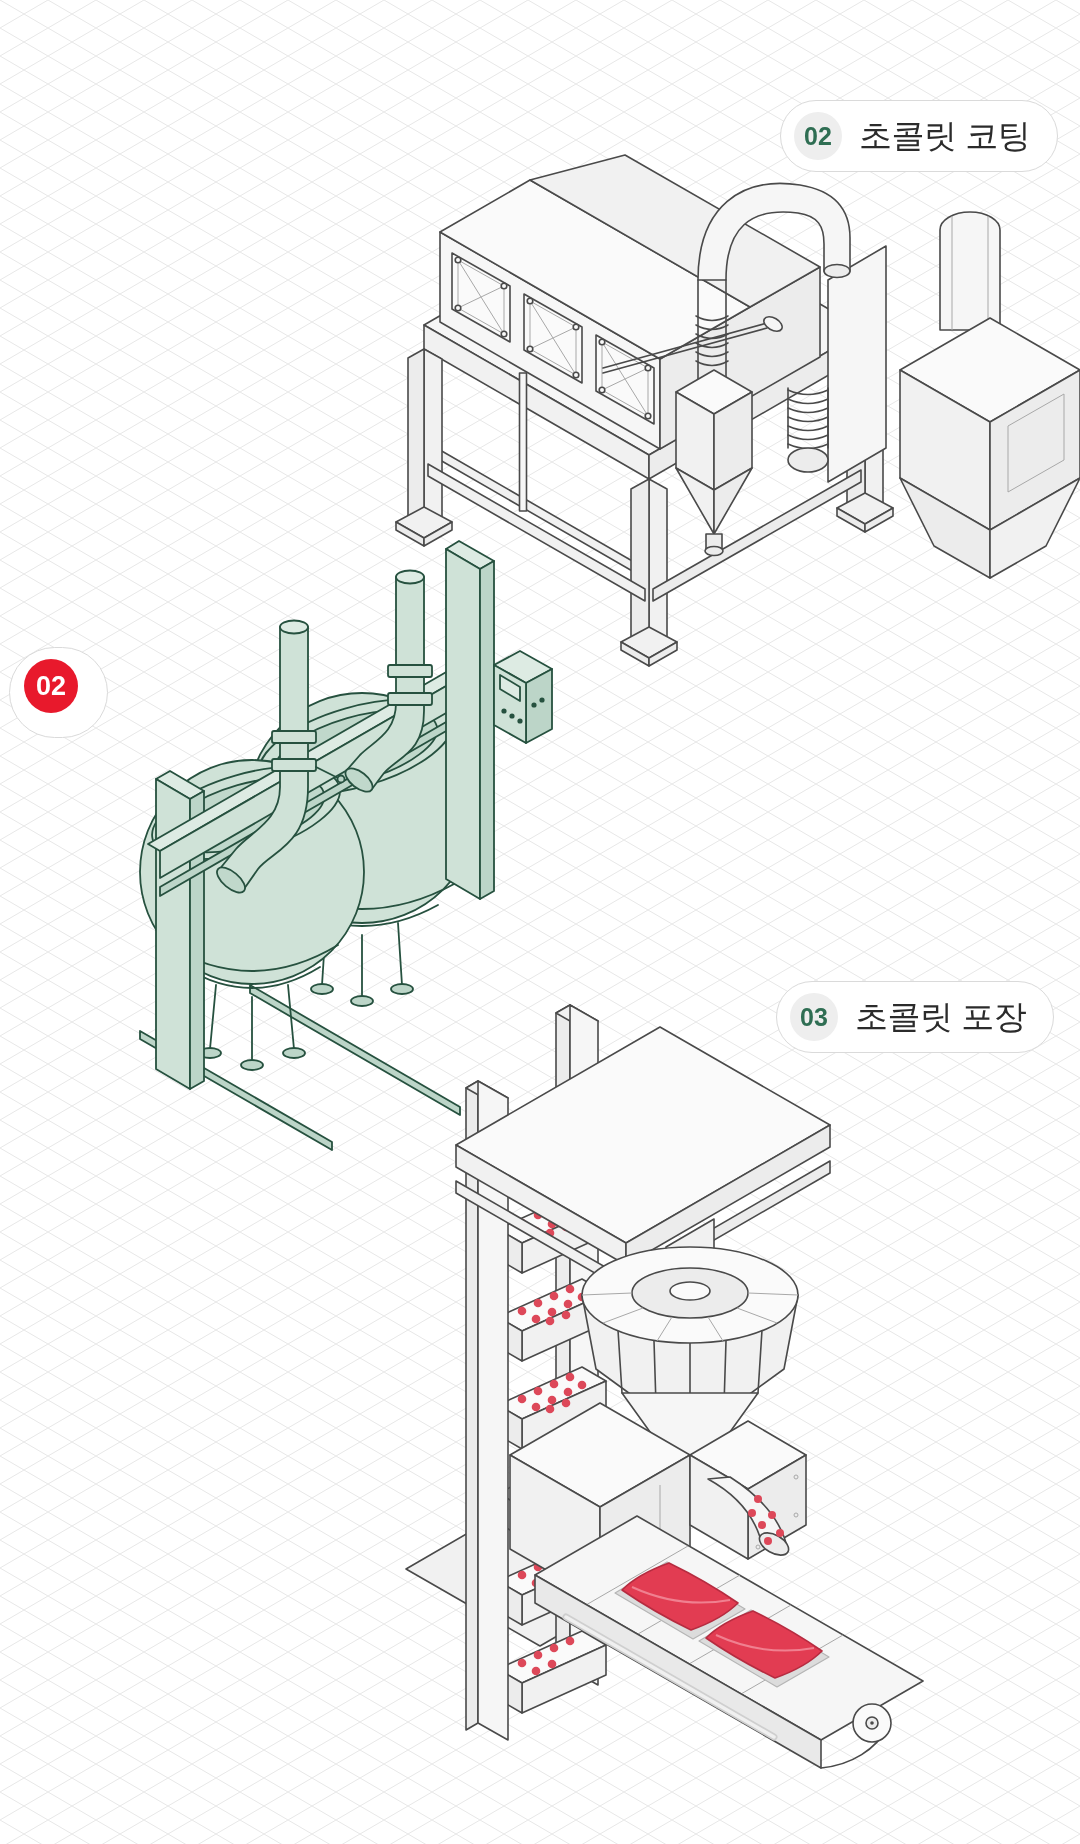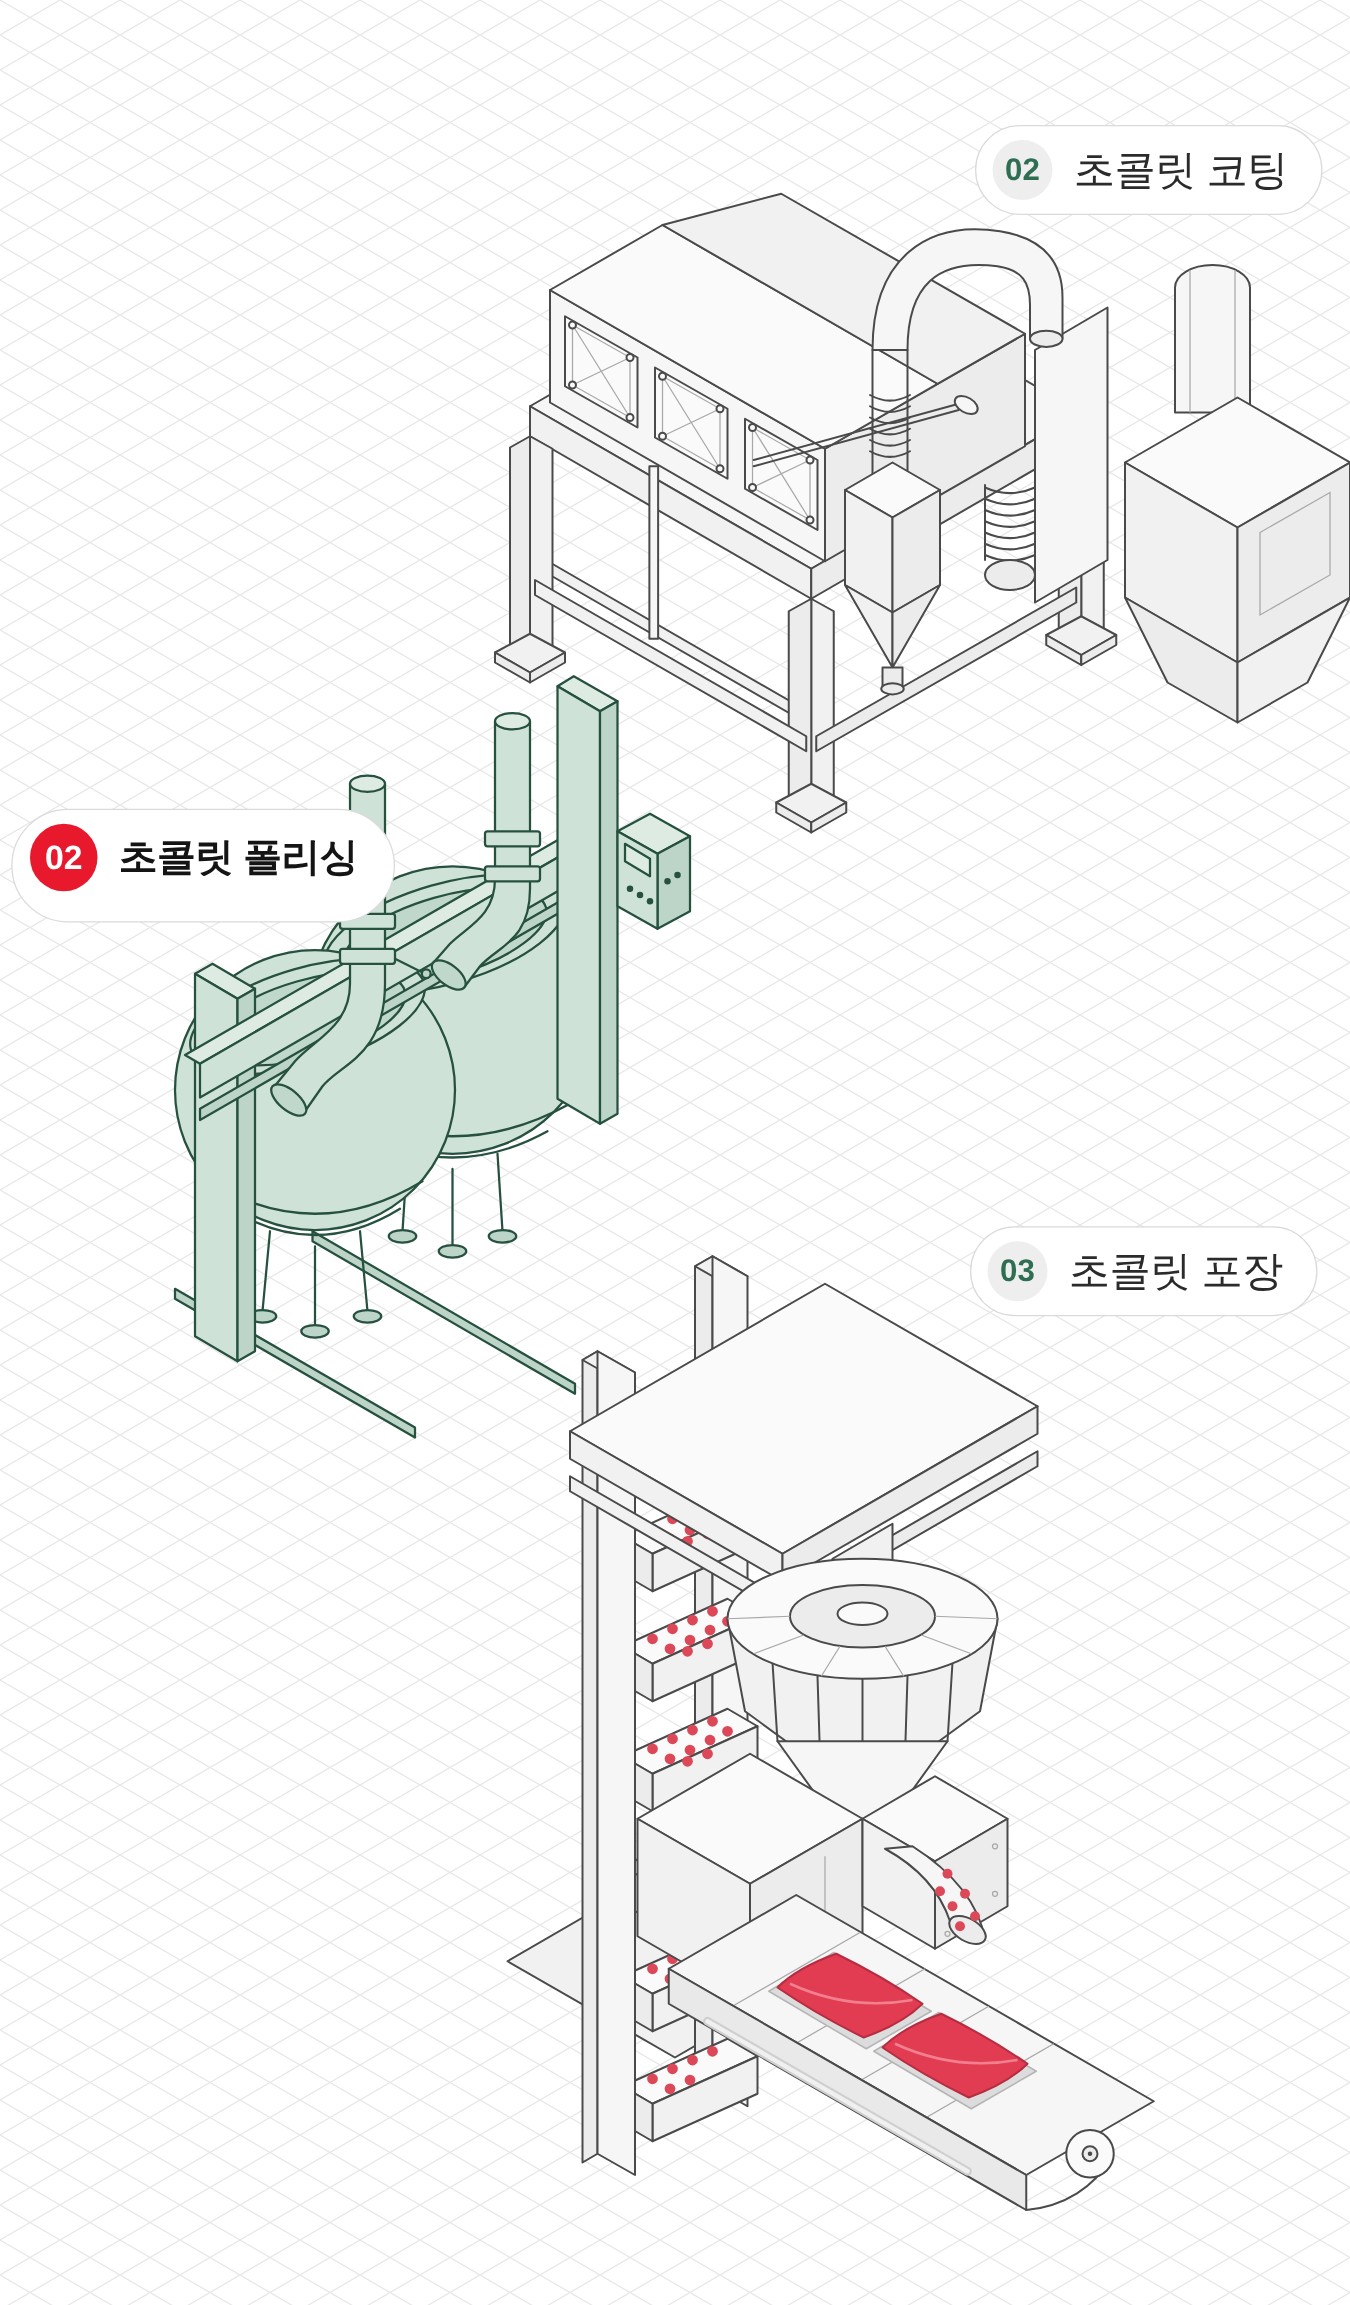--- a/index.html
+++ b/index.html
@@ -444,19 +444,18 @@
   </g>
 </svg>
 
 <div id="step-01" class="step-pill pill-default">
   <span class="badge">02</span>
   <span class="step-label">초콜릿 코팅</span>
 </div>
 
 <div id="step-02" class="step-pill pill-active">
   <span class="badge">02</span>
-  <span class="step-label">초콜릿 폴리싱</span>
 </div>
 
 <div id="step-03" class="step-pill pill-default">
   <span class="badge">03</span>
   <span class="step-label">초콜릿 포장</span>
 </div>
 
 </body></html>

